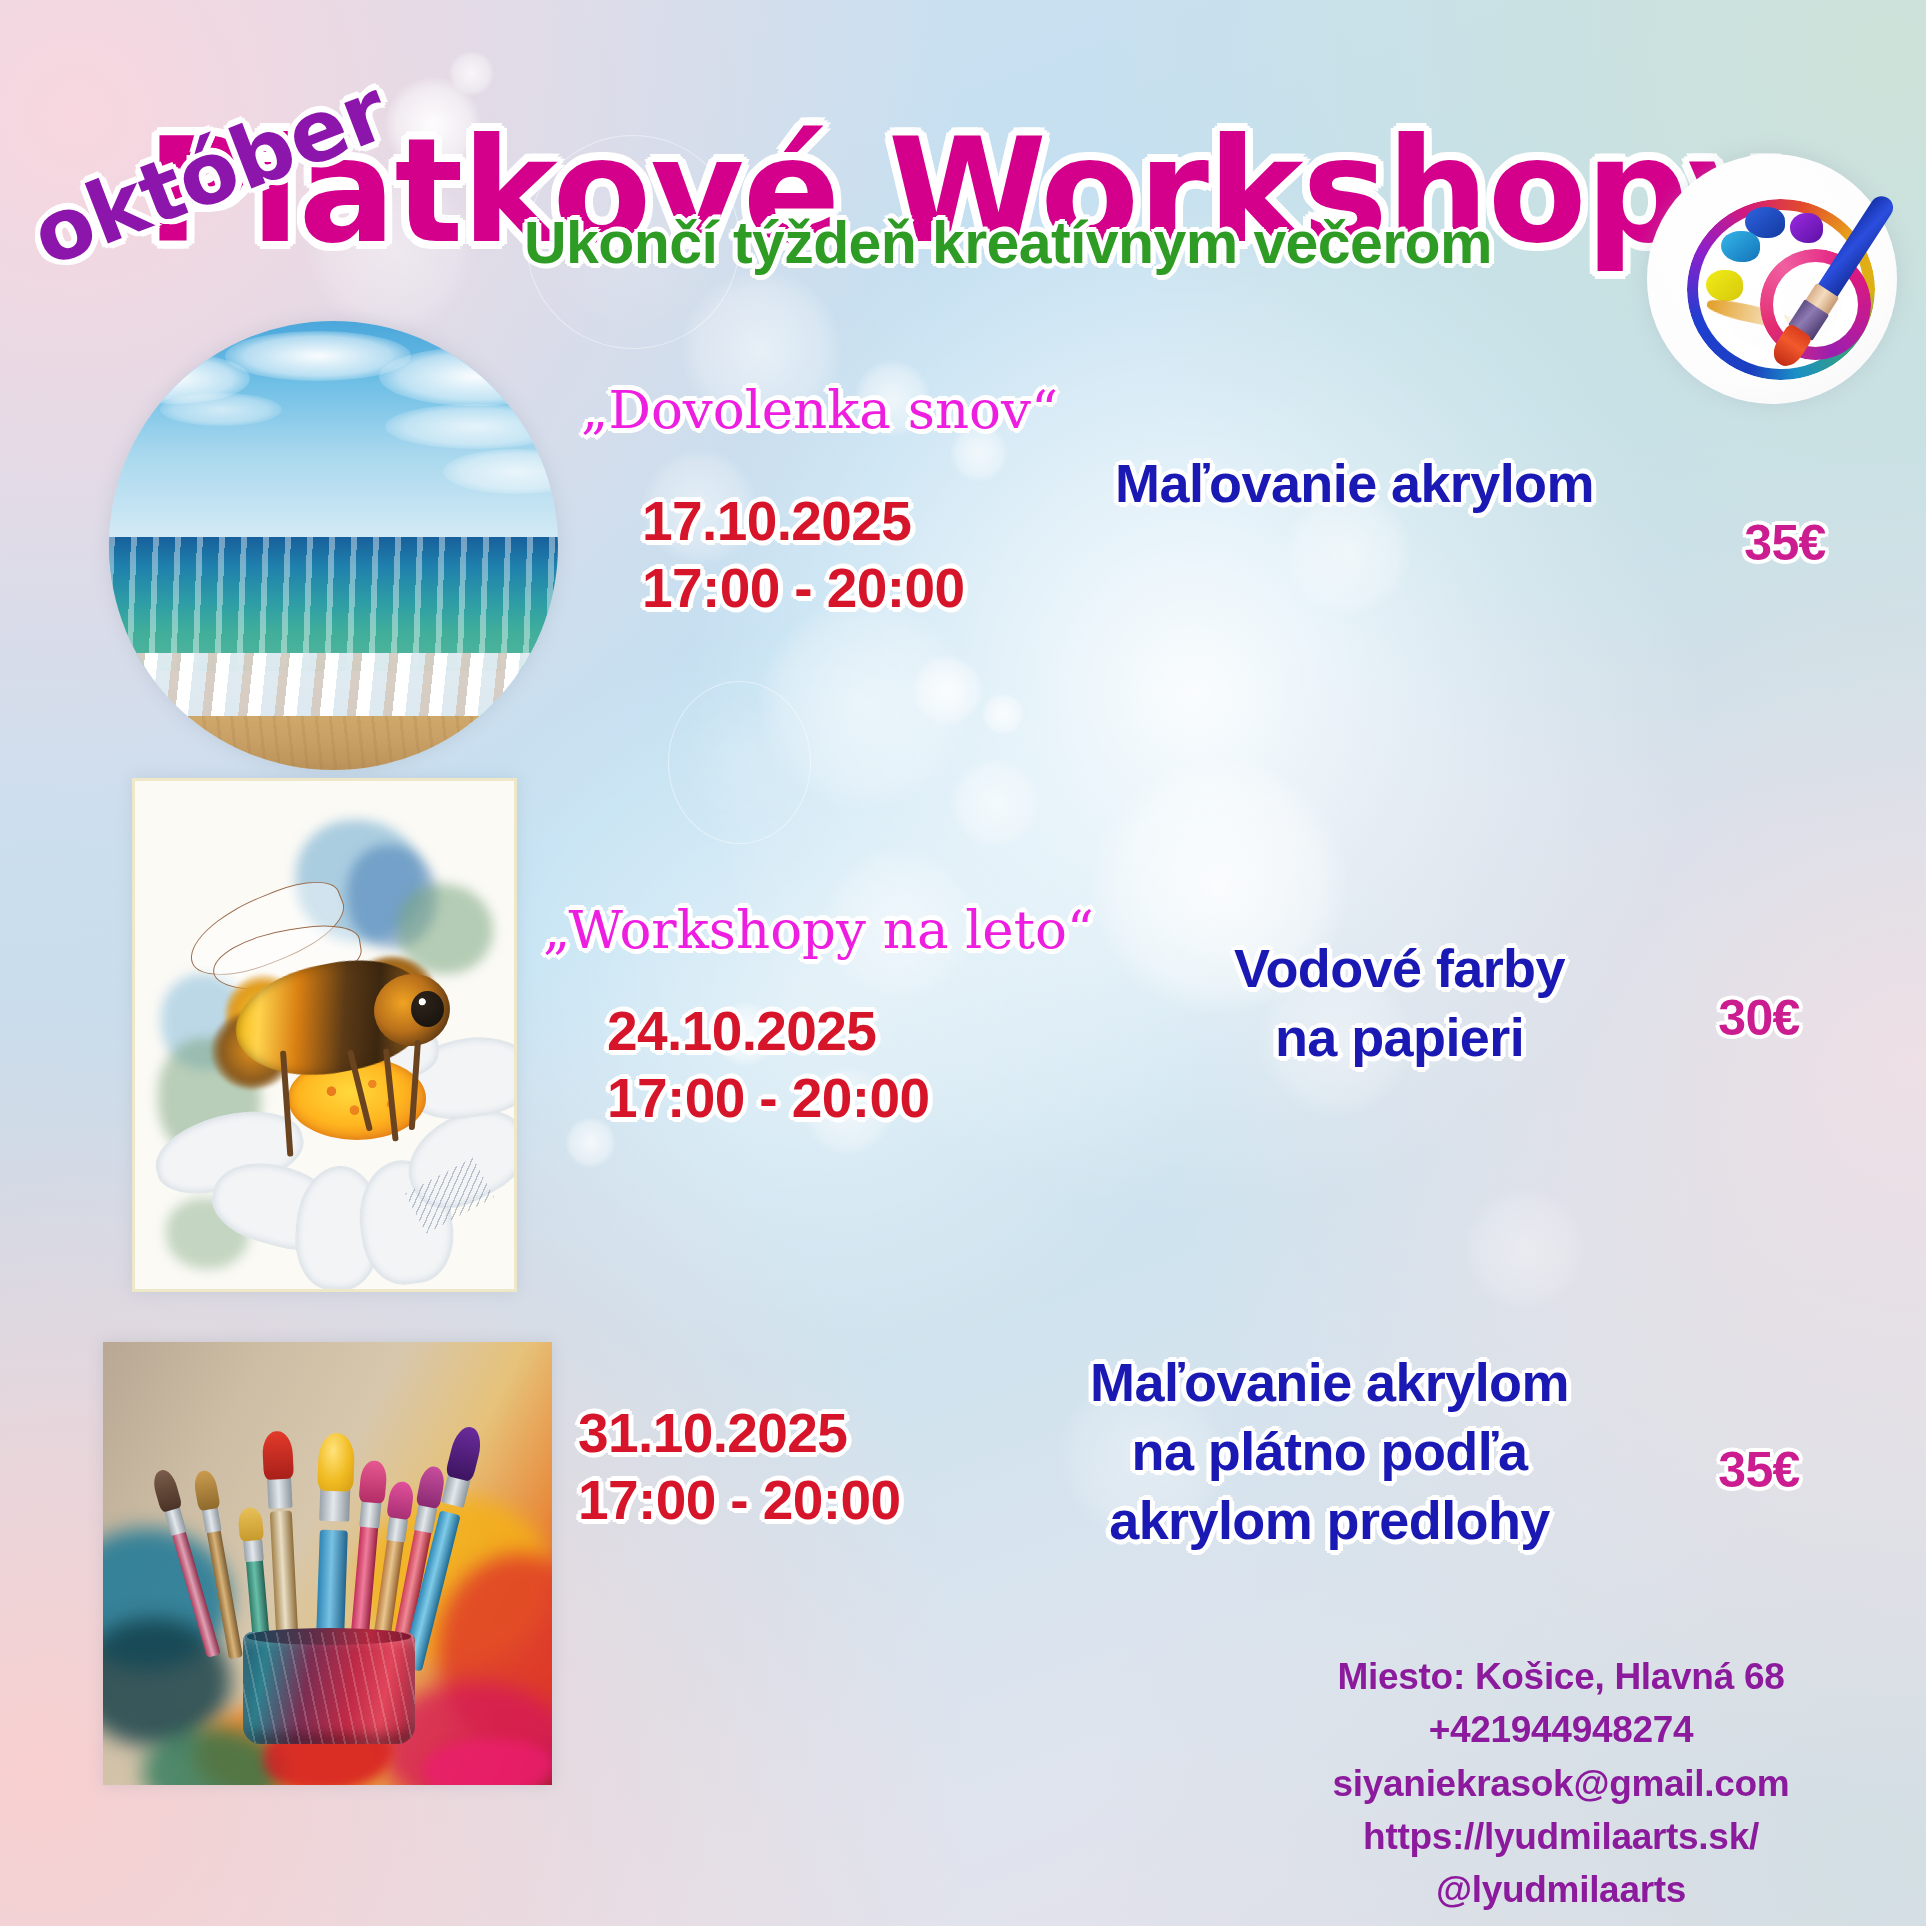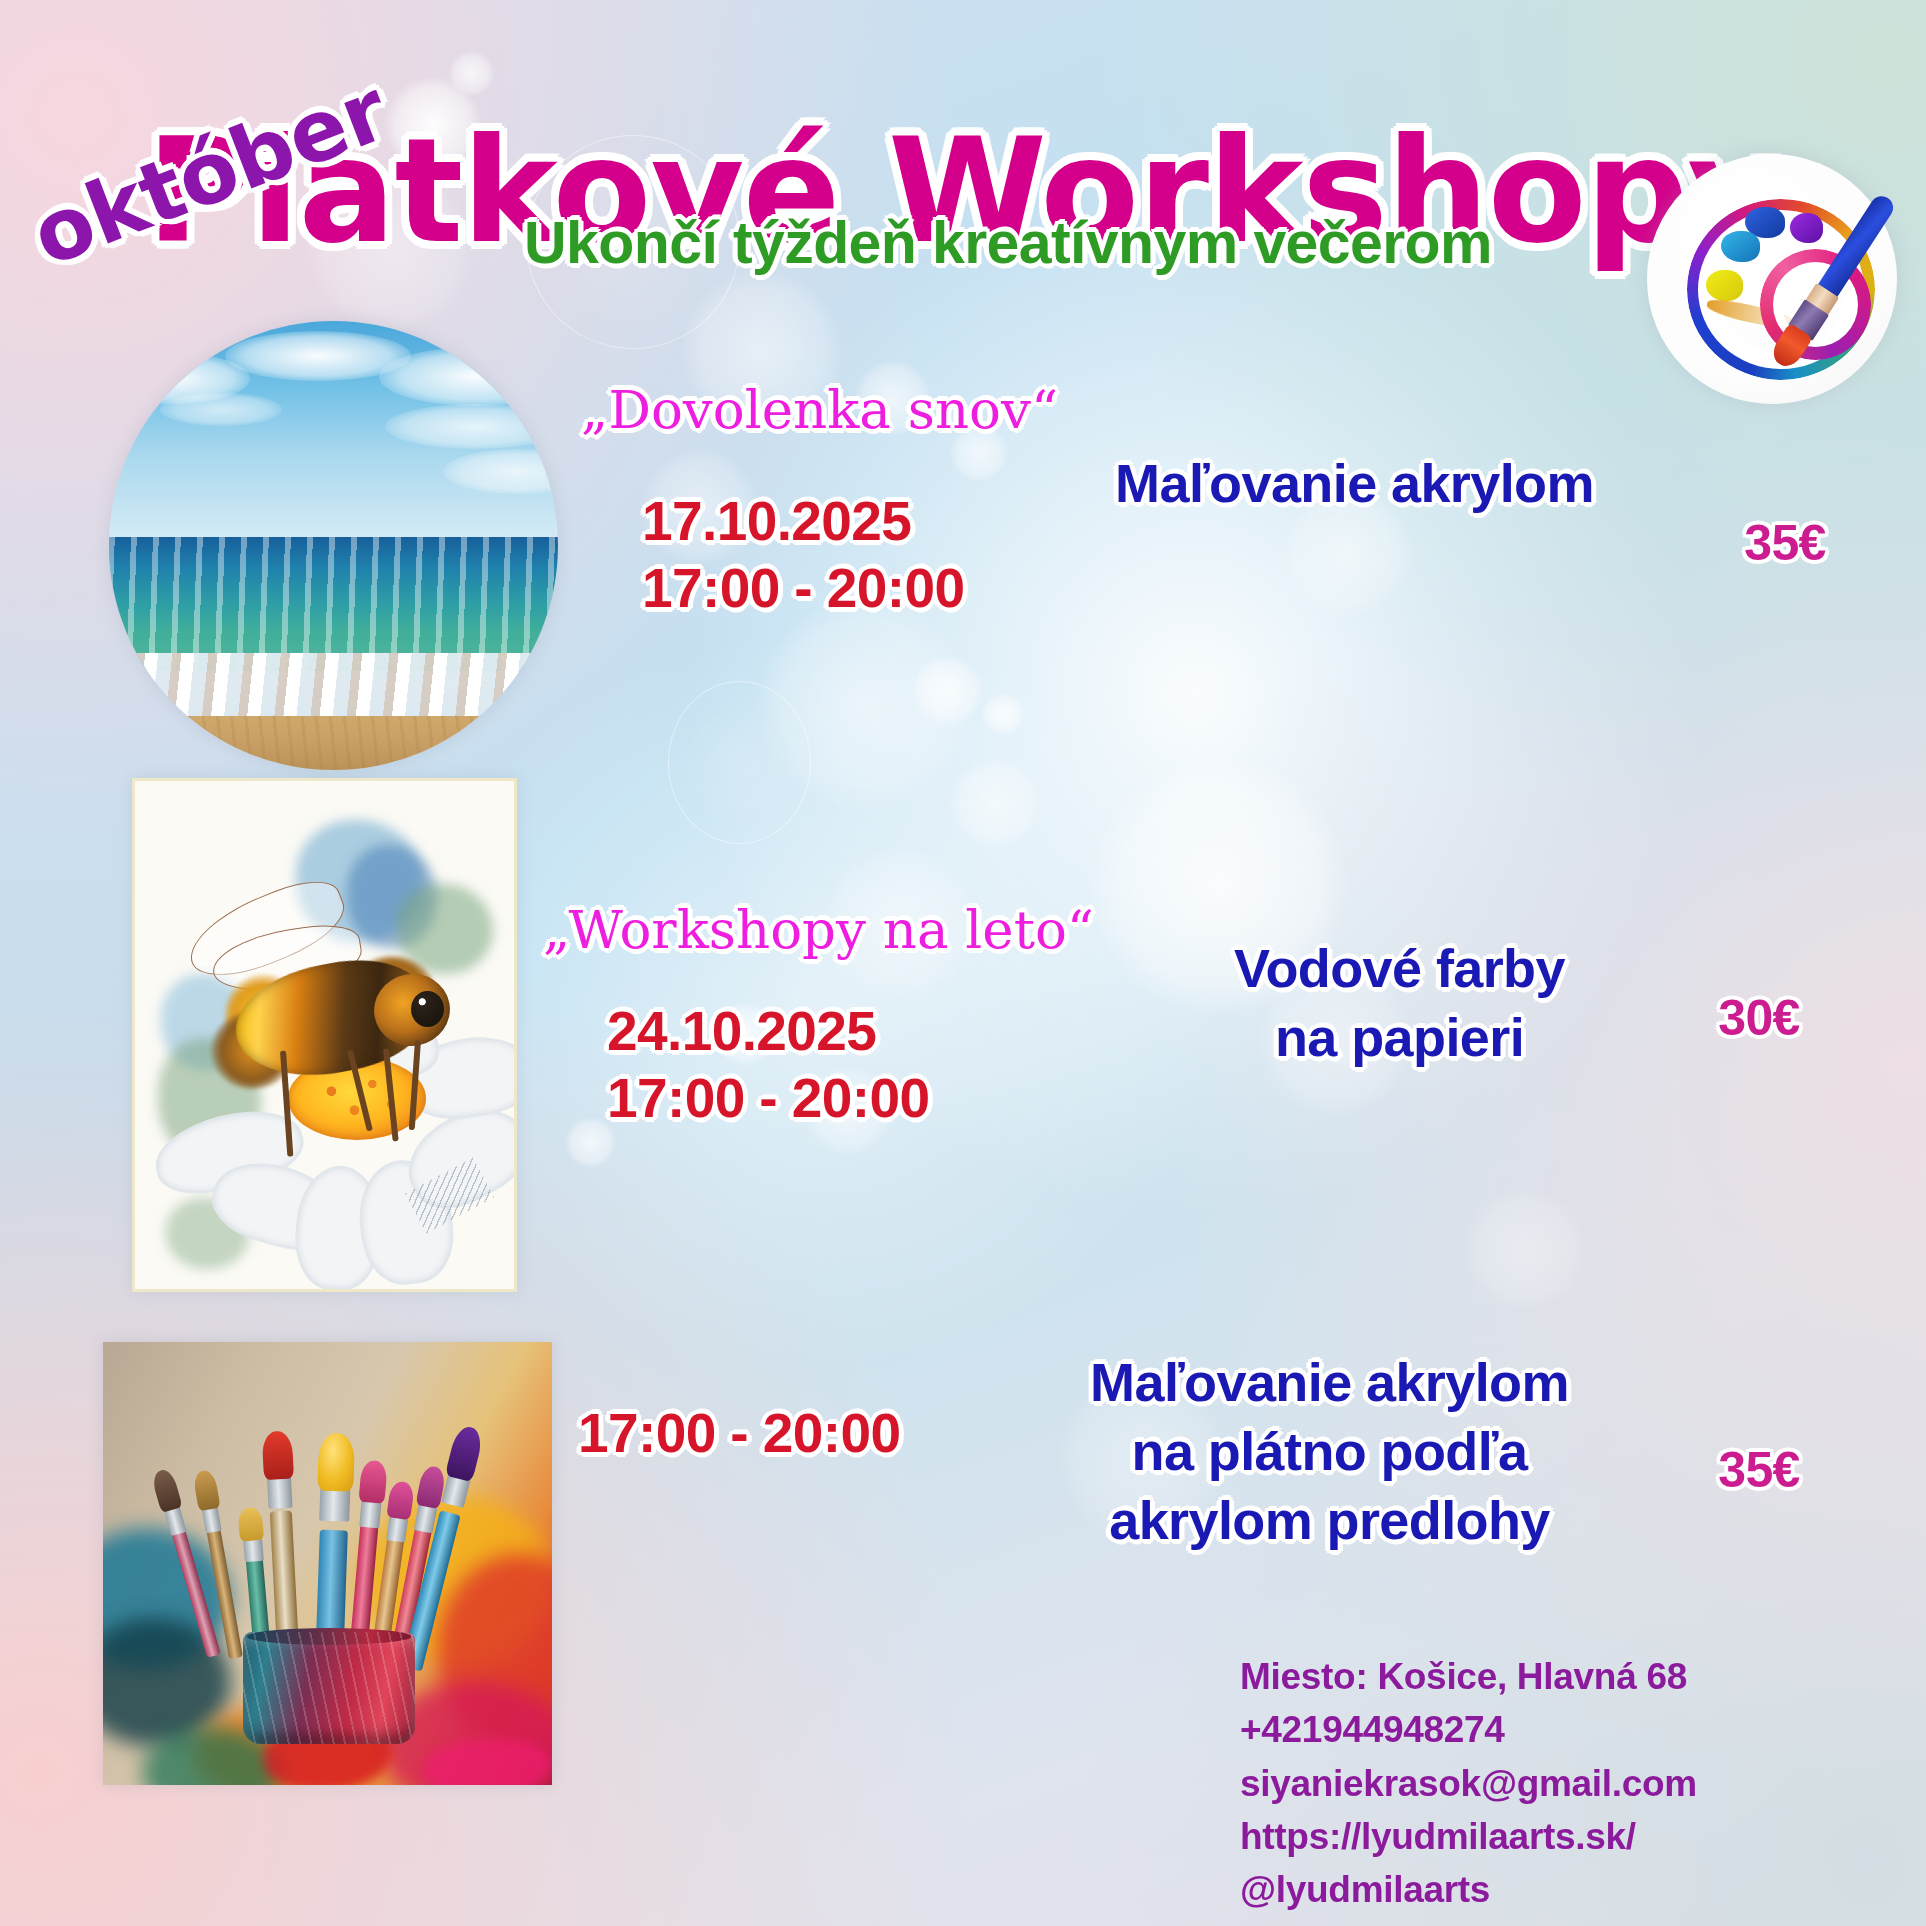--- a/index.html
+++ b/index.html
@@ -91,21 +91,21 @@
     position:absolute;text-align:center;
     font-family:"Liberation Sans", sans-serif;
     font-weight:bold;font-size:50px;letter-spacing:-0.6px;
     color:#cb1d90;
     text-shadow:
       3.9px 0 0 #fff,-3.9px 0 0 #fff,0 3.9px 0 #fff,0 -3.9px 0 #fff,
       3.2px 3.2px 0 #fff,-3.2px 3.2px 0 #fff,3.2px -3.2px 0 #fff,-3.2px -3.2px 0 #fff;
   }
 
   .contact{
-    position:absolute;right:44px;top:1650px;width:642px;text-align:left;
+    position:absolute;right:44px;top:1650px;width:642px;text-align:center;
     font-family:"Liberation Sans", sans-serif;
     font-weight:bold;font-size:37px;line-height:1.44;letter-spacing:-0.3px;
     color:#8c1a9c;
   }
   .contact div{white-space:nowrap;}
 
   
   .art-sea{
     position:absolute;left:109px;top:321px;width:449px;height:449px;border-radius:50%;
     overflow:hidden;box-shadow:0 0 16.7px rgba(120,140,160,.22);
@@ -379,20 +379,21 @@
     </div>
     <div class="brs" style="left:298px;top:78px;width:20.5px;height:249px;transform:rotate(14deg);">
       <div class="handle" style="height:161px;background:linear-gradient(90deg,#2c87b8,#7fcbe8 45%,#1f6a92);"></div>
       <div class="ferrule" style="top:49px;height:31px;"></div>
       <div class="tip" style="top:0;height:53px;background:linear-gradient(#6a2b9c,#3d1560);"></div>
     </div>
     <div class="cup"></div>
   </div>
 
   <div class="ws-date" style="left:578px;top:1400px;">
+    <div>31.10.2025</div>
     <div>17:00 - 20:00</div>
   </div>
   <div class="ws-tech" style="left:1002px;top:1348px;width:655px;">
     <div>Maľovanie akrylom</div>
     <div>na plátno podľa</div>
     <div>akrylom predlohy</div>
   </div>
   <div class="ws-price" style="left:1669px;top:1441px;width:180px;">35€</div>
 
   <div class="contact">

